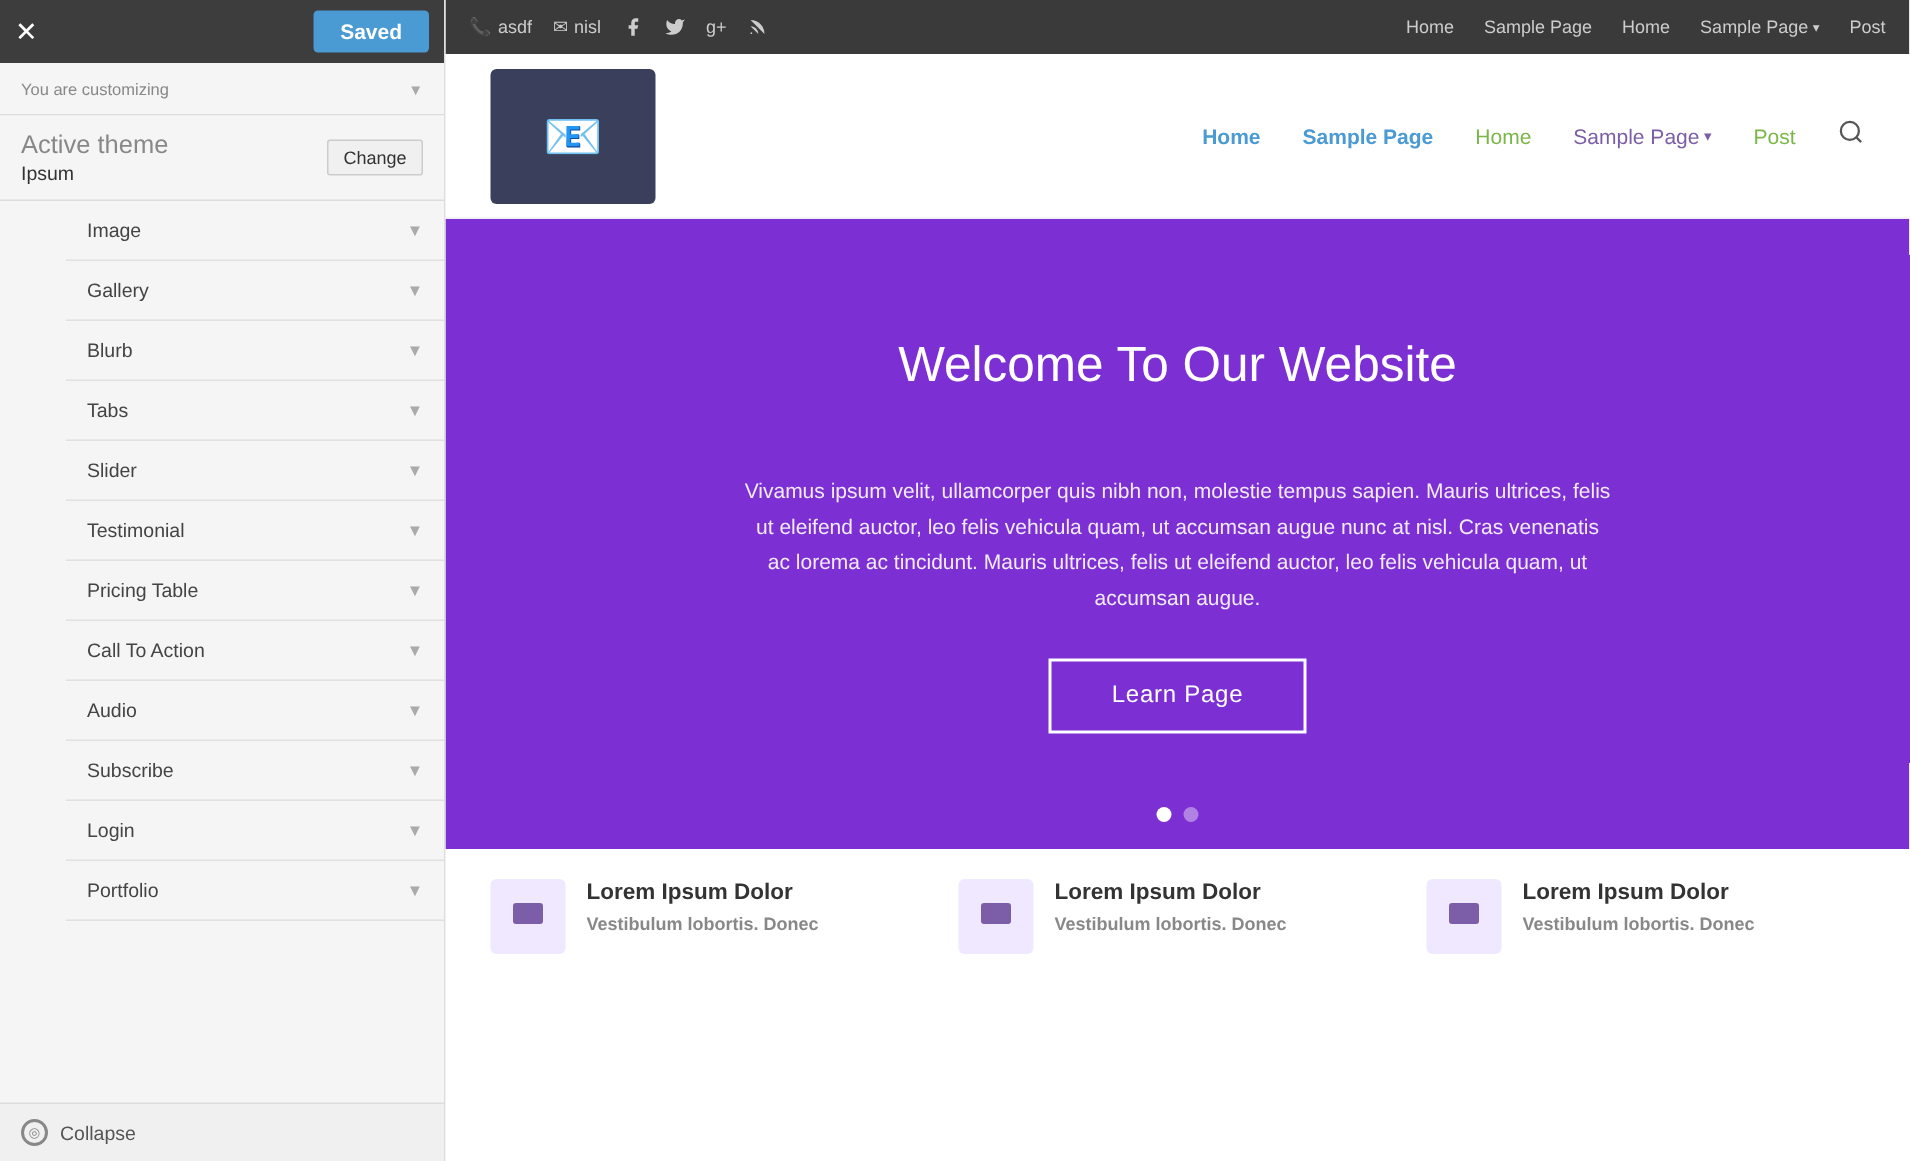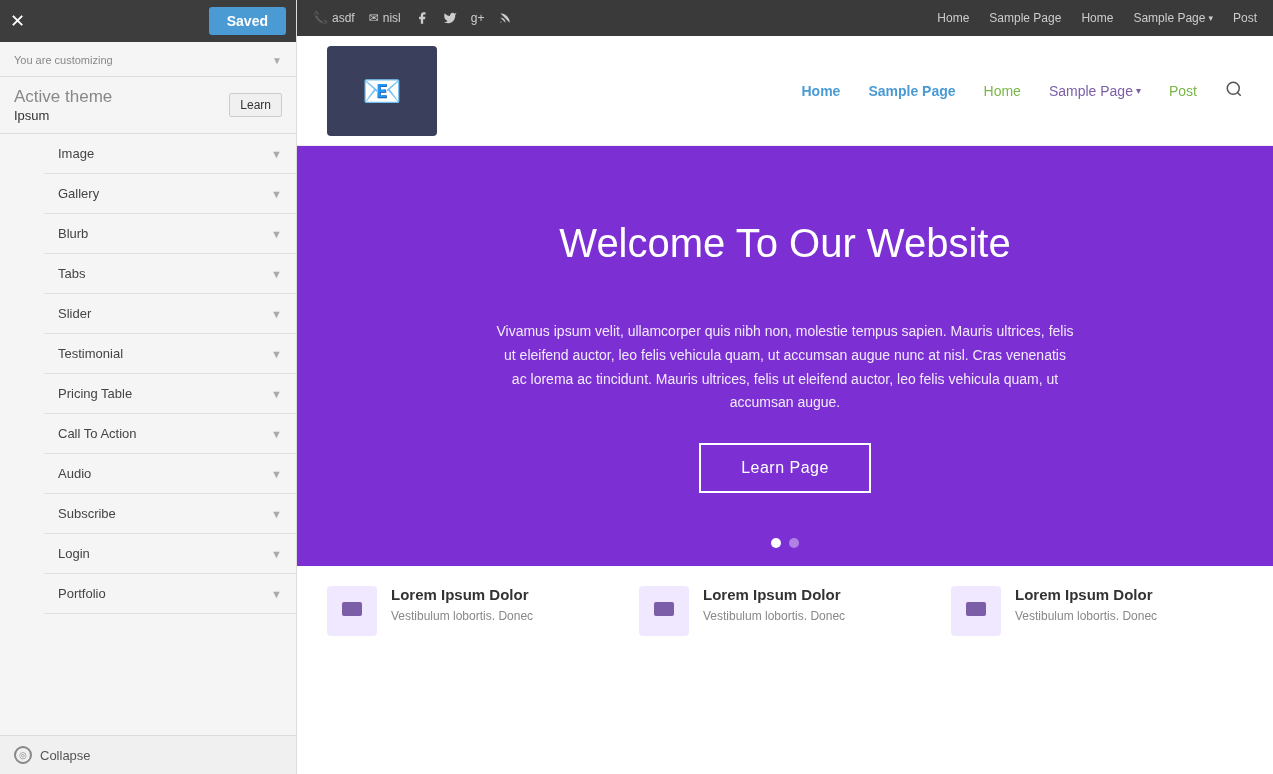--- a/index.html
+++ b/index.html
@@ -230,21 +230,21 @@
       display: flex;
       flex-direction: column;
       align-items: center;
       justify-content: center;
       padding: 30px 40px;
       text-align: center;
       position: relative;
     }
     .hero-title {
       color: #fff;
-      font-size: 40px;
+      font-size: 33px;
       font-weight: 300;
       margin-bottom: 32px;
       line-height: 1.2;
     }
     .hero-text {
       color: rgba(255,255,255,0.9);
       font-size: 14px;
       line-height: 1.7;
       max-width: 580px;
       margin-bottom: 28px;
@@ -307,20 +307,21 @@
     .card-title {
       font-size: 15px;
       font-weight: 600;
       color: #333;
       margin-bottom: 4px;
     }
     .card-desc {
       font-size: 12px;
       color: #888;
       line-height: 1.5;
+      font-weight: bold;
     }
   </style>
 </head>
 <body>
 
 <div id="left-panel">
   <div class="panel-top-bar">
     <button class="close-btn">✕</button>
     <button class="saved-btn">Saved</button>
   </div>
@@ -330,21 +331,21 @@
       <span>You are customizing</span>
       <span class="chevron-down">▼</span>
     </div>
   </div>
 
   <div class="theme-section">
     <div>
       <div class="theme-label">Active theme</div>
       <div class="theme-name">Ipsum</div>
     </div>
-    <button class="change-btn">Learn</button>
+    <button class="change-btn">Change</button>
   </div>
 
   <div class="menu-list">
   <div class="menu-item">
         <span>Image</span>
         <span class="chevron">▼</span>
       </div>
       <div class="menu-item">
         <span>Gallery</span>
         <span class="chevron">▼</span>

